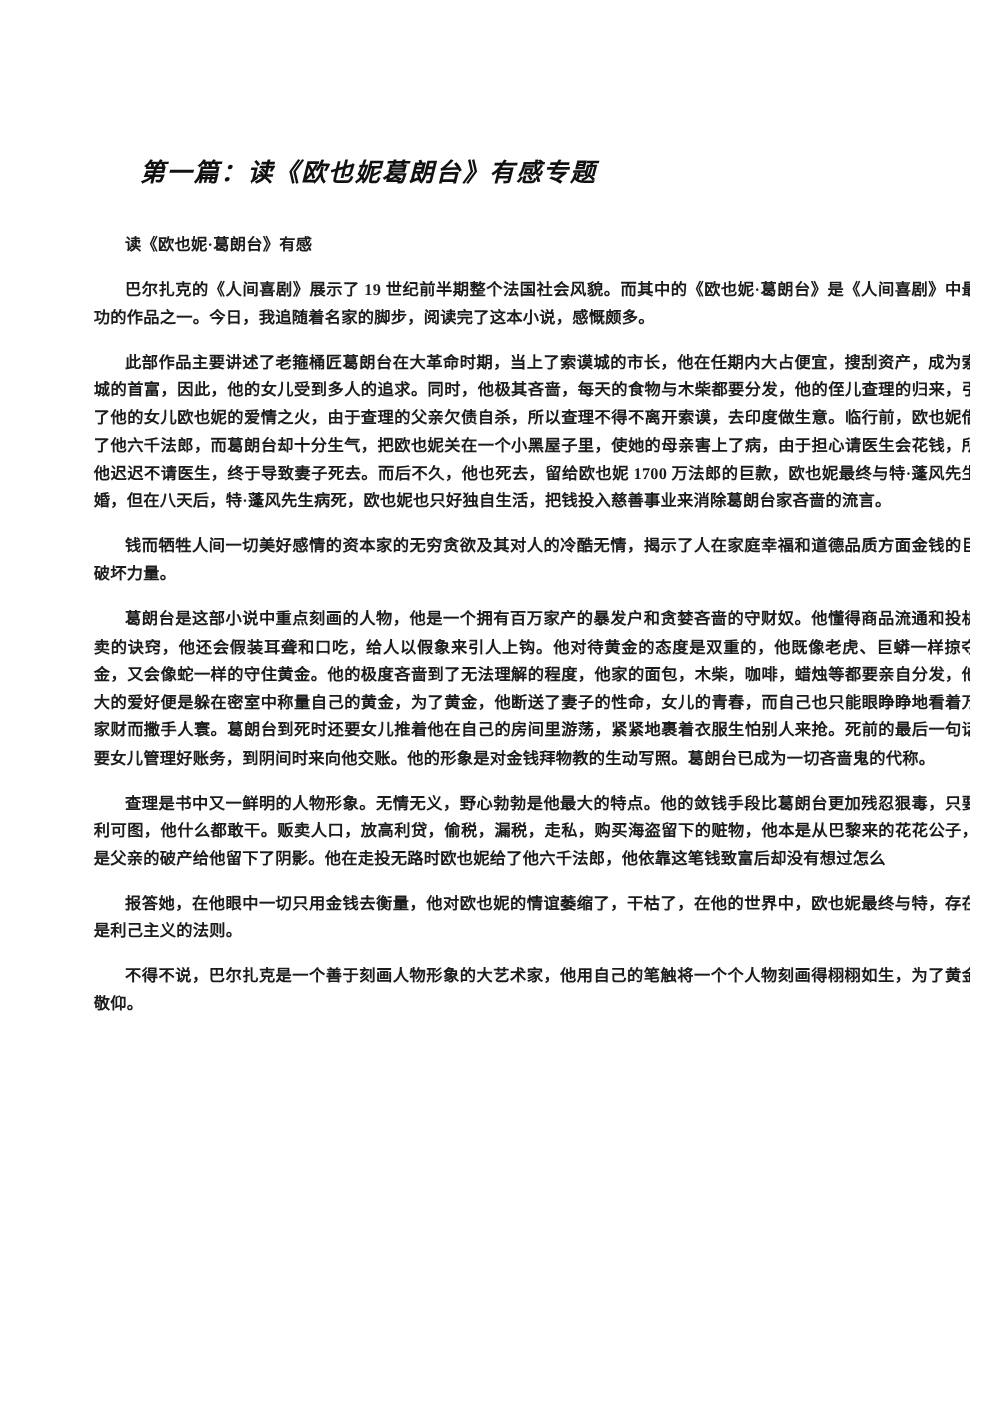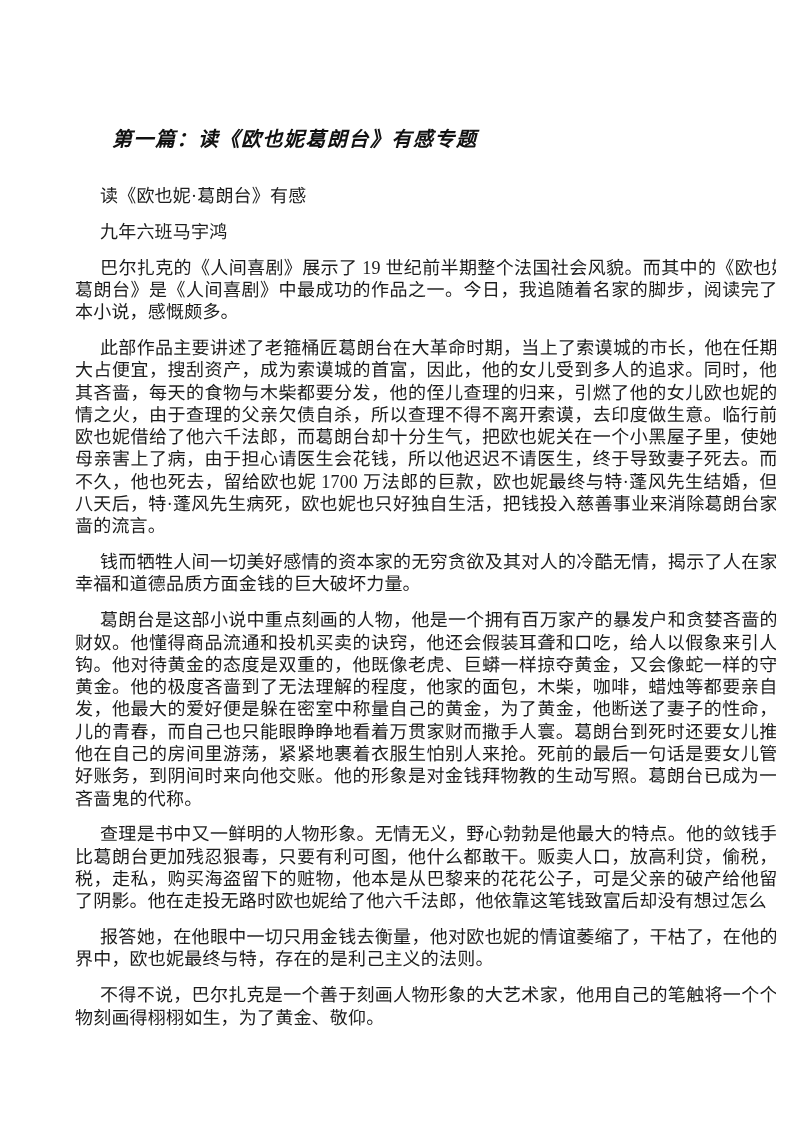--- a/index.html
+++ b/index.html
@@ -27,40 +27,40 @@
   .doc-title {
     font-size: 20px;
     line-height: 26px;
     font-weight: bold;
     font-style: italic;
     letter-spacing: 1.5px;
     color: #111111;
     margin: 0 0 33px 37px;
   }
   .para {
-    font-size: 18px;
+    font-size: 13px;
     line-height: 22.3px;
     margin: 0 0 13.5px 0;
     text-indent: 25px;
     text-align: justify;
     letter-spacing: 0.2px;
     word-break: break-all;
+    font-weight: bold;
   }
 </style>
 </head>
 <body>
 
 <div class="page">
   <div class="content">
     <h1 class="doc-title">第一篇：读《欧也妮葛朗台》有感专题</h1>
     <div>
 
         <p class="para">读《欧也妮·葛朗台》有感</p>
 
-        <p class="para">九年六班马宇鸿</p>
 
         <p class="para">巴尔扎克的《人间喜剧》展示了 19 世纪前半期整个法国社会风貌。而其中的《欧也妮·葛朗台》是《人间喜剧》中最成功的作品之一。今日，我追随着名家的脚步，阅读完了这本小说，感慨颇多。</p>
 
         <p class="para">此部作品主要讲述了老箍桶匠葛朗台在大革命时期，当上了索谟城的市长，他在任期内大占便宜，搜刮资产，成为索谟城的首富，因此，他的女儿受到多人的追求。同时，他极其吝啬，每天的食物与木柴都要分发，他的侄儿查理的归来，引燃了他的女儿欧也妮的爱情之火，由于查理的父亲欠债自杀，所以查理不得不离开索谟，去印度做生意。临行前，欧也妮借给了他六千法郎，而葛朗台却十分生气，把欧也妮关在一个小黑屋子里，使她的母亲害上了病，由于担心请医生会花钱，所以他迟迟不请医生，终于导致妻子死去。而后不久，他也死去，留给欧也妮 1700 万法郎的巨款，欧也妮最终与特·蓬风先生结婚，但在八天后，特·蓬风先生病死，欧也妮也只好独自生活，把钱投入慈善事业来消除葛朗台家吝啬的流言。</p>
 
 
         <p class="para">钱而牺牲人间一切美好感情的资本家的无穷贪欲及其对人的冷酷无情，揭示了人在家庭幸福和道德品质方面金钱的巨大破坏力量。</p>
 
         <p class="para">葛朗台是这部小说中重点刻画的人物，他是一个拥有百万家产的暴发户和贪婪吝啬的守财奴。他懂得商品流通和投机买卖的诀窍，他还会假装耳聋和口吃，给人以假象来引人上钩。他对待黄金的态度是双重的，他既像老虎、巨蟒一样掠夺黄金，又会像蛇一样的守住黄金。他的极度吝啬到了无法理解的程度，他家的面包，木柴，咖啡，蜡烛等都要亲自分发，他最大的爱好便是躲在密室中称量自己的黄金，为了黄金，他断送了妻子的性命，女儿的青春，而自己也只能眼睁睁地看着万贯家财而撒手人寰。葛朗台到死时还要女儿推着他在自己的房间里游荡，紧紧地裹着衣服生怕别人来抢。死前的最后一句话是要女儿管理好账务，到阴间时来向他交账。他的形象是对金钱拜物教的生动写照。葛朗台已成为一切吝啬鬼的代称。</p>
 

